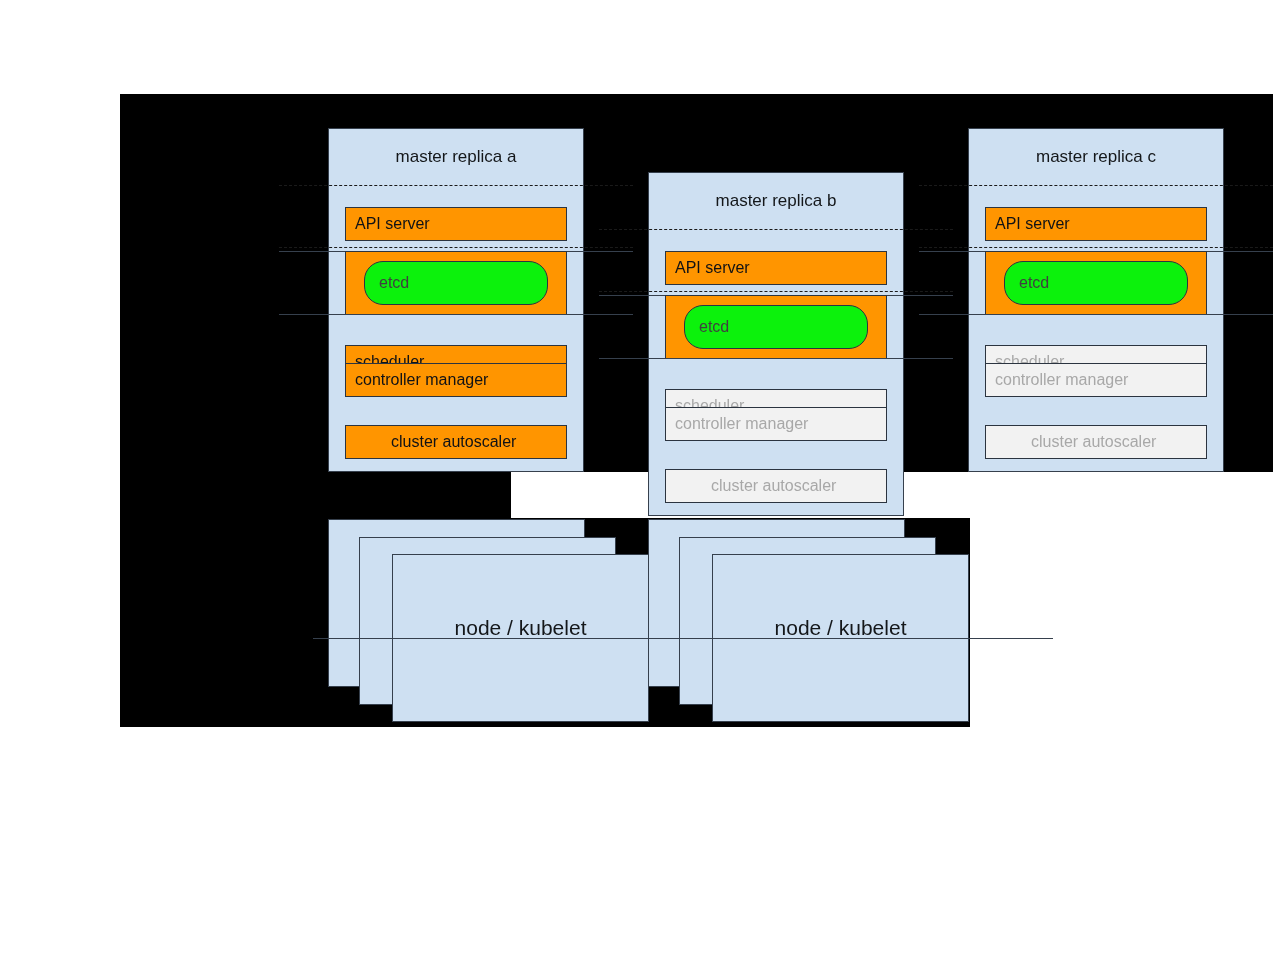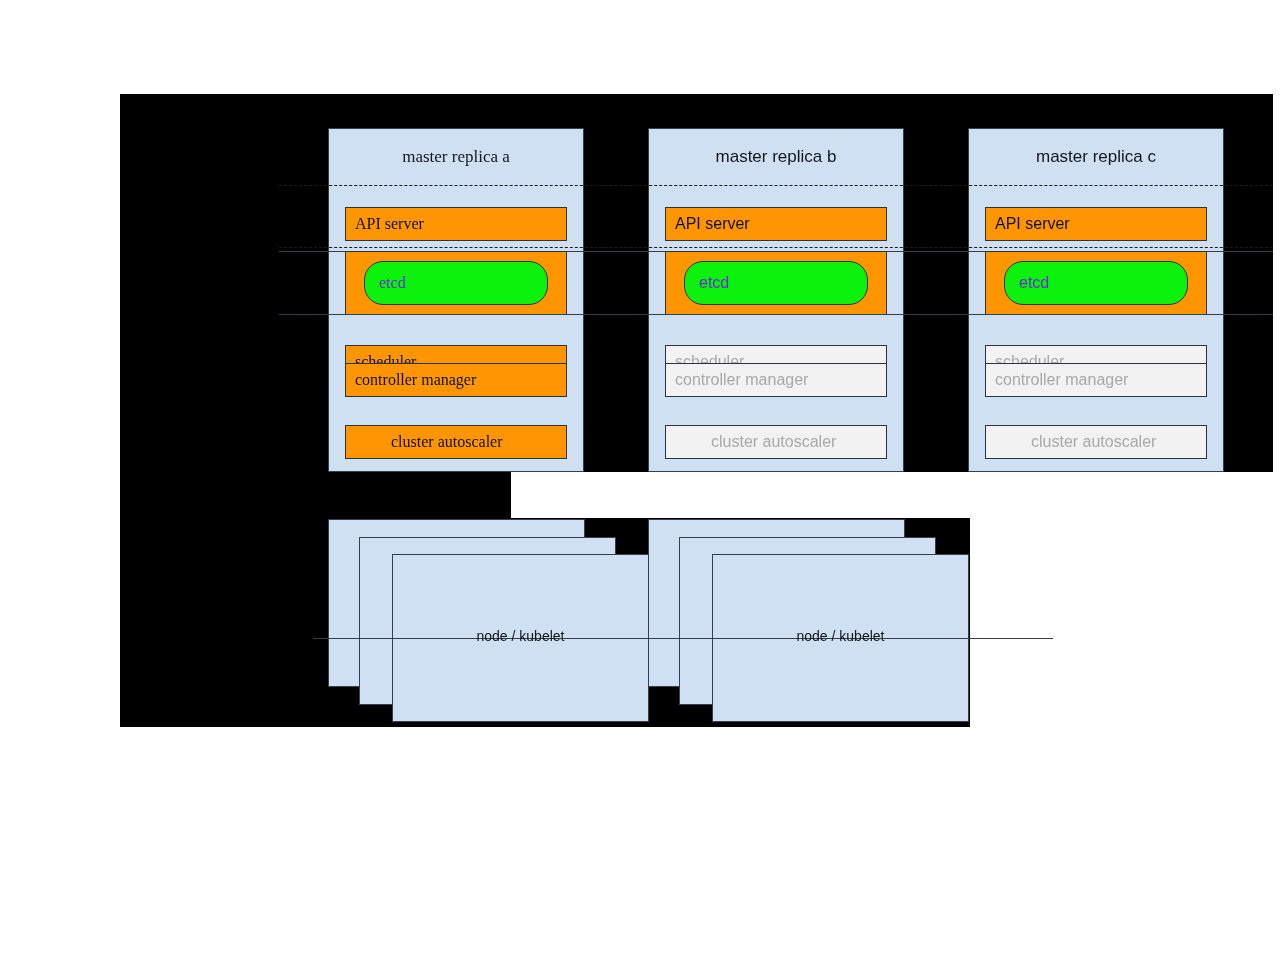--- a/index.html
+++ b/index.html
@@ -94,47 +94,47 @@
     position: absolute;
     left: 18px;
     right: 18px;
     top: 9px;
     height: 44px;
     box-sizing: border-box;
     background: #0cf20c;
     border: 1px solid #2b3440;
     border-radius: 19px;
     font-size: 16px;
-    color: #6d28d9;
+    color: #404040;
     display: flex;
     align-items: center;
     padding-left: 14px;
   }
 
   
   .node-group { position: absolute; }
   .node-card {
     position: absolute;
     background: #cee0f2;
     border: 1px solid #36404d;
     box-sizing: border-box;
   }
   .node-card.c1 { left: 0px;  top: 0px;  width: 257px; height: 168px; }
   .node-card.c2 { left: 31px; top: 18px; width: 257px; height: 168px; }
   .node-card.c3 { left: 64px; top: 35px; width: 257px; height: 168px; }
 
   .node-label {
     position: absolute;
-    left: 0; top: 16px;
+    left: 0; top: 8px;
     width: 100%;
     height: 100%;
     display: flex;
     align-items: center;
     justify-content: center;
-    font-size: 14px;
+    font-size: 21px;
     color: #14171a;
     padding-bottom: 36px;
     box-sizing: border-box;
   }
 
   .node-rule {
     position: absolute;
     left: -80px;
     width: 420px;
     border-top: 1px solid #36404d;
@@ -144,21 +144,21 @@
 </style>
 </head>
 <body>
 
 <div id="canvas">
 
   <div class="backdrop" id="backdrop-top"></div>
   <div class="backdrop" id="backdrop-gap"></div>
   <div class="backdrop" id="backdrop-bottom"></div>
 
-  <div class="replica" style="left:328px; width:256px; height:344px;font-family:Liberation Serif, serif;">
+  <div class="replica" style="left:328px; width:256px; height:344px;">
     <div class="replica-title">master replica a</div>
 
     <div class="replica-sep s1"></div>
 
     <div class="comp active apiserver">
       <span>API server</span>
     </div>
 
     <div class="replica-sep s2"></div>
     <div class="solid-rule r1"></div>
@@ -175,21 +175,21 @@
       <span>scheduler</span>
     </div>
     <div class="comp active ctrl">
       <span>controller manager</span>
     </div>
     <div class="comp active autoscale">
       <span>cluster autoscaler</span>
     </div>
   </div>
 
-  <div class="replica" style="left:648px; width:256px; height:344px;">
+  <div class="replica" style="left:648px; width:256px; height:344px;margin-top:44px;">
     <div class="replica-title">master replica b</div>
 
     <div class="replica-sep s1"></div>
 
     <div class="comp active apiserver">
       <span>API server</span>
     </div>
 
     <div class="replica-sep s2"></div>
     <div class="solid-rule r1"></div>

